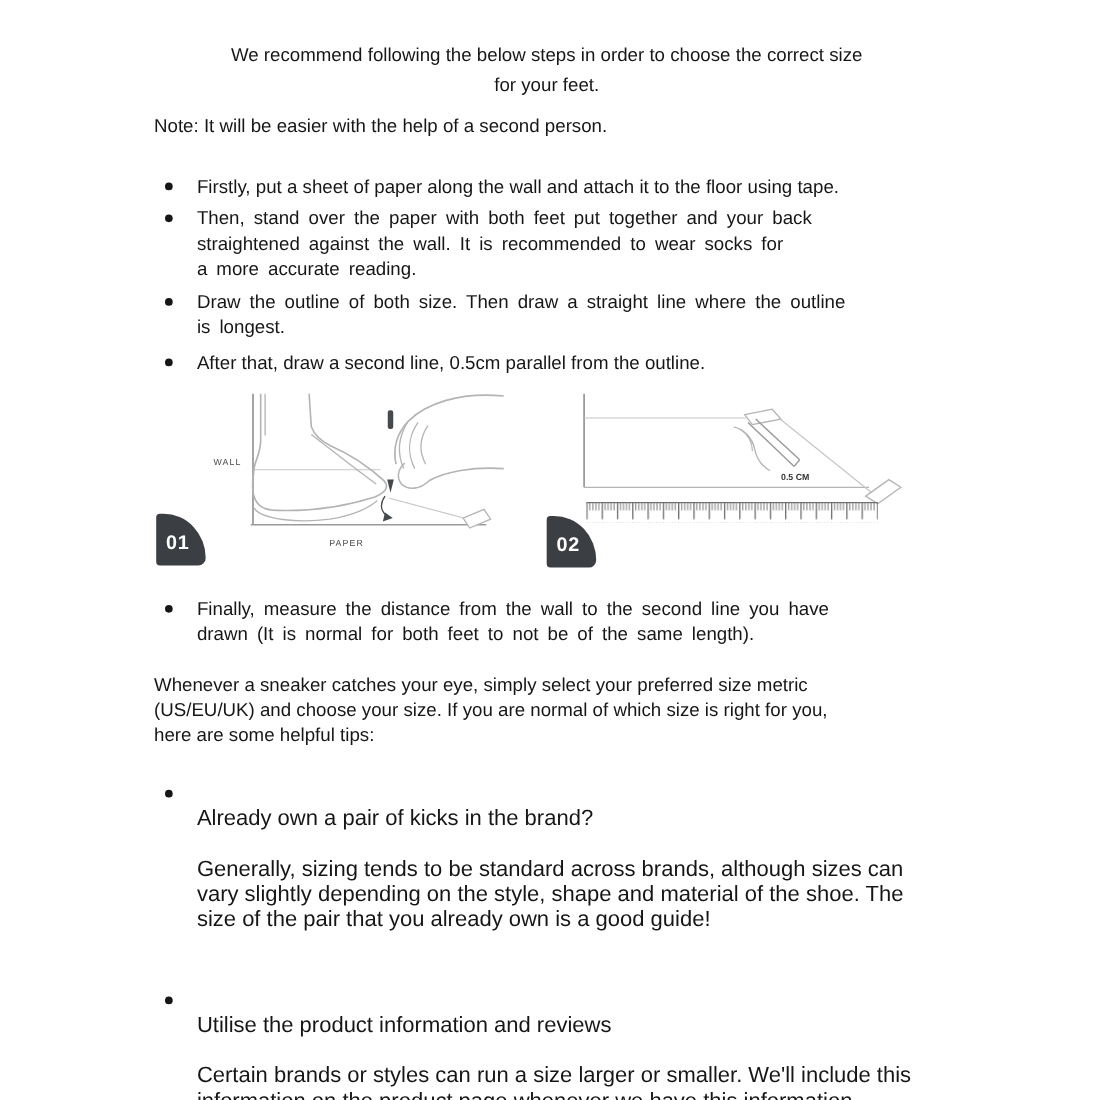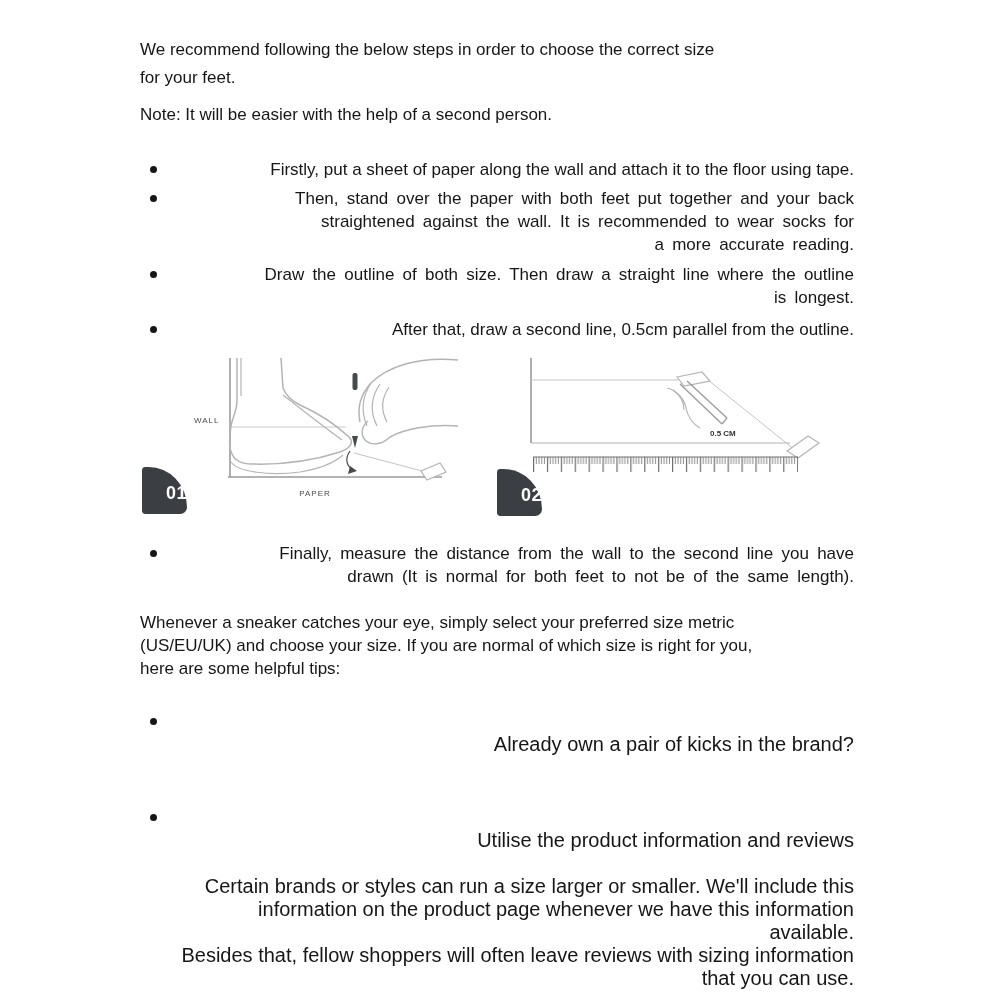--- a/index.html
+++ b/index.html
@@ -7,23 +7,23 @@
     position: relative;
     width: 1000px;
     height: 1000px;
     background: #ffffff;
     font-family: "Liberation Sans", "DejaVu Sans", sans-serif;
     color: #161616;
     overflow: hidden;
   }
   .content { position: absolute; left: 140px; top: 36px; width: 714px; }
   p { margin: 0; font-size: 17px; line-height: 23px; white-space: pre-line; }
-  .intro { line-height: 28px; }
+  .intro { line-height: 28px; text-align: center; }
   .note { margin-top: 11px; }
-  ul { list-style: none; margin: 0; padding: 0; text-align: right; }
+  ul { list-style: none; margin: 0; padding: 0; }
   li {
     position: relative;
     padding-left: 39px;
     font-size: 17px;
     line-height: 23px;
     white-space: pre-line;
   }
   li::before {
     content: "";
     position: absolute;
@@ -49,21 +49,21 @@
     width: 45px;
     height: 47px;
     background: #3b3e42;
     border-radius: 4px 100% 8px 4px;
     color: #ffffff;
     font-weight: bold;
     font-size: 18px;
     letter-spacing: 0.5px;
     display: flex;
     align-items: center;
-    padding-left: 24px;
+    padding-left: 9px;
     padding-top: 5px;
     box-sizing: border-box;
   }
   .badge-1 { left: 2px; top: 117px; }
   .badge-2 { left: 357px; top: 119px; }
   .results { margin-top: 26px; }
   .results li { margin-bottom: 0; }
   .size-select { margin-top: 23px; }
   .tips { margin-top: 30px; }
   .tips li { margin-bottom: 27px; }
@@ -176,20 +176,23 @@
 drawn (It is normal for both feet to not be of the same length).</li>
     </ul>
 
     <p class="size-select">Whenever a sneaker catches your eye, simply select your preferred size metric
 (US/EU/UK) and choose your size. If you are normal of which size is right for you,
 here are some helpful tips:</p>
 
     <ul class="tips">
       <li>
         <div class="tip-title">Already own a pair of kicks in the brand?</div>
+        <div class="tip-body">Generally, sizing tends to be standard across brands, although sizes can
+vary slightly depending on the style, shape and material of the shoe. The
+size of the pair that you already own is a good guide!</div>
       </li>
       <li>
         <div class="tip-title">Utilise the product information and reviews</div>
         <div class="tip-body">Certain brands or styles can run a size larger or smaller. We'll include this
 information on the product page whenever we have this information available.
 Besides that, fellow shoppers will often leave reviews with sizing information
 that you can use.</div>
       </li>
     </ul>
 

